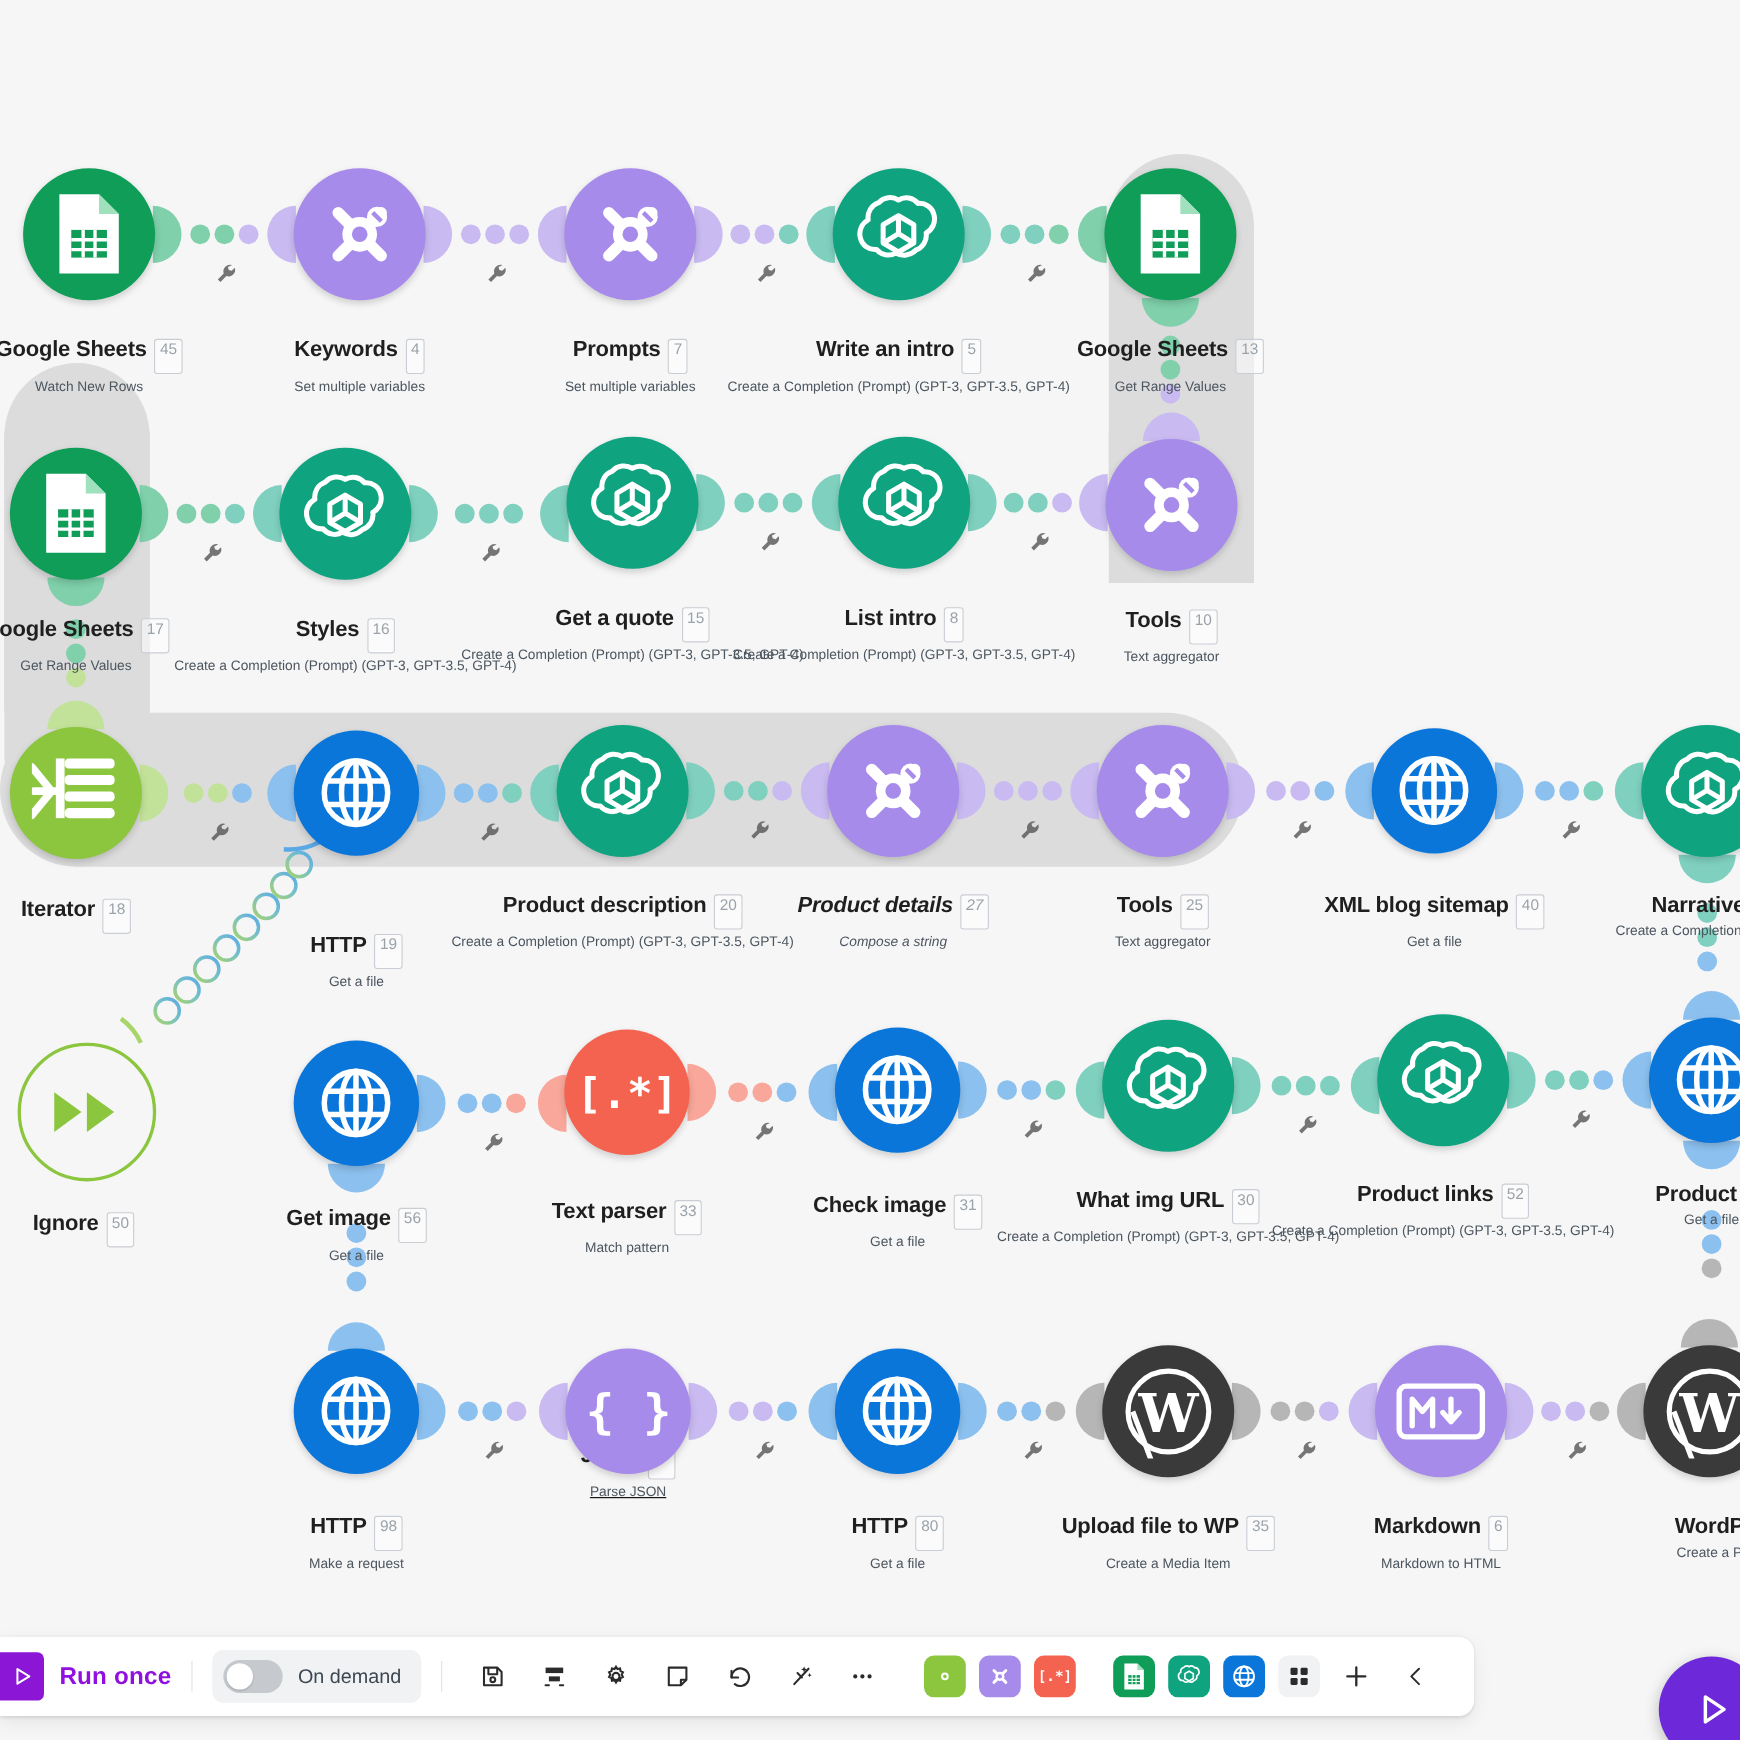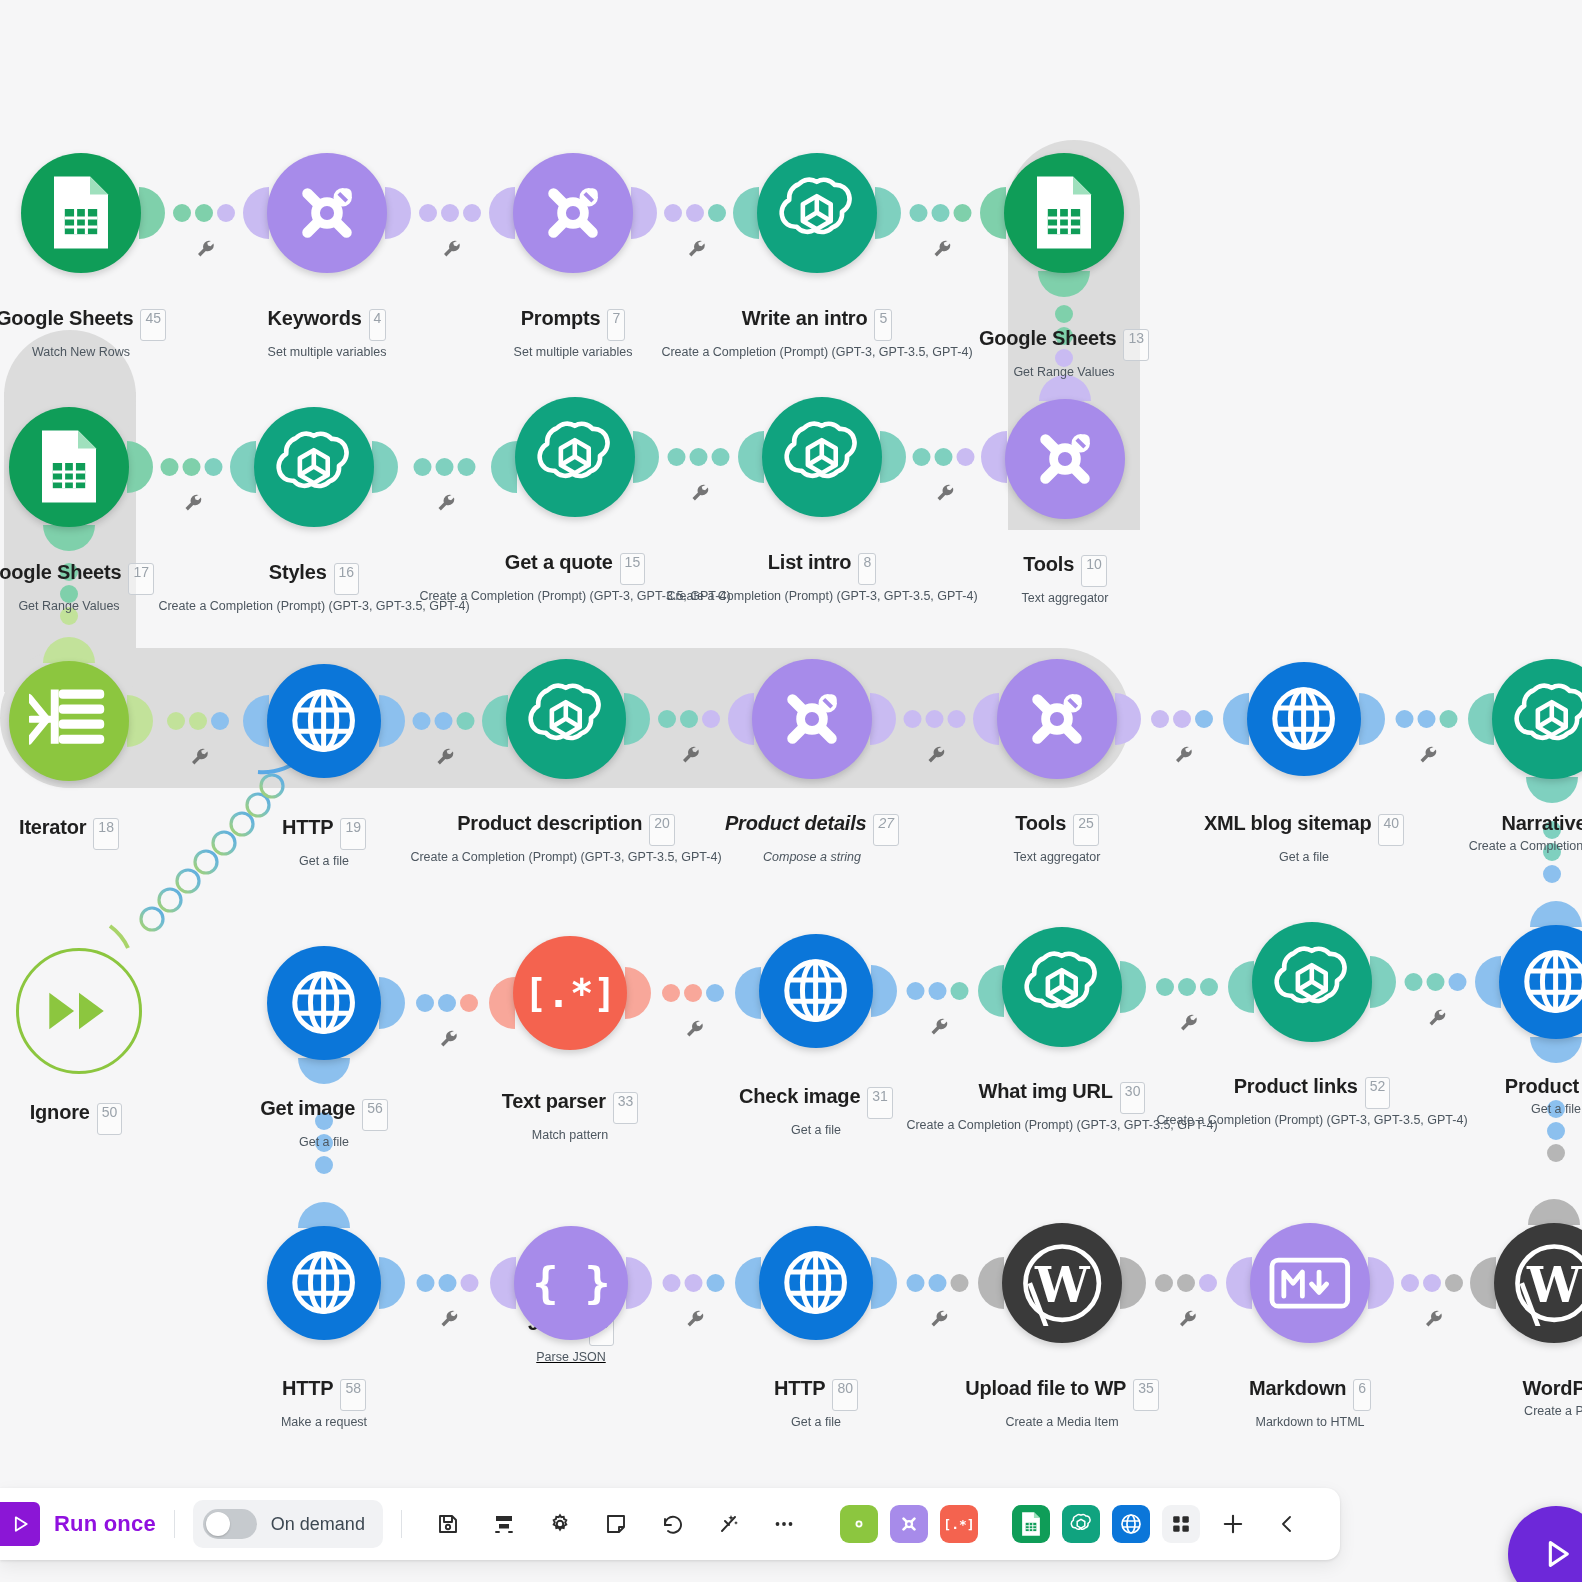--- a/index.html
+++ b/index.html
@@ -438,21 +438,21 @@
       <svg width="60%" height="66%" viewBox="0 0 34 44">
             <path d="M2 2h20l10 10v30H2z" fill="#fff"></path>
             <path d="M22 2l10 10H22z" fill="#9fe0bd"></path>
             <rect x="8" y="20" width="18" height="14" fill="#0f9d58"></rect>
             <g stroke="#fff" stroke-width="1.7">
               <path d="M8 25h18M8 30h18M14 20v14M20 20v14"></path>
             </g>
           </svg>
         </div>
       </div>
-      <div class="caption" style="left: 1064px; top: 307px; width: 520px; margin-top: 20px;"><span class="cap-title">Google Sheets</span><span class="cap-id">13</span><span class="cap-sub">Get Range Values</span></div>
+      <div class="caption" style="left: 1064px; top: 307px; width: 520px;"><span class="cap-title">Google Sheets</span><span class="cap-id">13</span><span class="cap-sub">Get Range Values</span></div>
       <div class="node" style="left: 9px; top: 407px; width: 120px; height: 120px;">
         <div class="bubble" style="left:0;top:0;width:120px;height:120px;
       background:#0f9d58;">
       <svg width="60%" height="66%" viewBox="0 0 34 44">
             <path d="M2 2h20l10 10v30H2z" fill="#fff"></path>
             <path d="M22 2l10 10H22z" fill="#9fe0bd"></path>
             <rect x="8" y="20" width="18" height="14" fill="#0f9d58"></rect>
             <g stroke="#fff" stroke-width="1.7">
               <path d="M8 25h18M8 30h18M14 20v14M20 20v14"></path>
             </g>
@@ -529,21 +529,21 @@
       <div class="node" style="left: 267px; top: 664px; width: 114px; height: 114px;">
         <div class="bubble" style="left:0;top:0;width:114px;height:114px;
       background:#0b76d9;">
       <svg width="66%" height="66%" viewBox="0 0 24 24" fill="none" stroke="#fff" stroke-width="1.6">
             <circle cx="12" cy="12" r="9.2"></circle>
             <ellipse cx="12" cy="12" rx="4.2" ry="9.2"></ellipse>
             <path d="M2.9 8.6h18.2M2.9 15.4h18.2M12 2.8v18.4"></path>
           </svg>
         </div>
       </div>
-      <div class="caption" style="left: 324px; top: 816px; width: 520px; text-align: center;"><span class="cap-title">HTTP</span><span class="cap-id">19</span><span class="cap-sub">Get a file</span></div>
+      <div class="caption" style="left: 324px; top: 848px; width: 520px; text-align: center;"><span class="cap-title">HTTP</span><span class="cap-id">19</span><span class="cap-sub">Get a file</span></div>
       <div class="node" style="left: 506px; top: 659px; width: 120px; height: 120px;">
         <div class="bubble" style="left:0;top:0;width:120px;height:120px;
       background:#10a37f;">
       <svg width="68%" height="68%" viewBox="0 0 24 24" fill="none" stroke="#fff" stroke-width="1.35" stroke-linejoin="round">
             <path d="M12 2.9c1.7-1.1 4-.6 5.2.9 2-.2 3.9 1.1 4.3 3.1.5 1.9-.4 3.9-2.1 4.8.3 2-.9 4-2.8 4.6-1.4 1.5-3.6 1.8-5.3.7-1.7 1.1-4 .6-5.2-.9-2 .2-3.9-1.1-4.3-3.1-.5-1.9.4-3.9 2.1-4.8-.3-2 .9-4 2.8-4.6 1.4-1.5 3.6-1.8 5.3-.7z"></path>
             <path d="M12 7.1l4.1 2.4v4.9L12 16.8l-4.1-2.4V9.5z"></path>
             <path d="M12 7.1v4.8l4.1 2.5M12 11.9l-4.1 2.5"></path>
           </svg>
         </div>
       </div>
@@ -683,21 +683,21 @@
       <div class="node" style="left: 267px; top: 1226px; width: 114px; height: 114px;">
         <div class="bubble" style="left:0;top:0;width:114px;height:114px;
       background:#0b76d9;">
       <svg width="66%" height="66%" viewBox="0 0 24 24" fill="none" stroke="#fff" stroke-width="1.6">
             <circle cx="12" cy="12" r="9.2"></circle>
             <ellipse cx="12" cy="12" rx="4.2" ry="9.2"></ellipse>
             <path d="M2.9 8.6h18.2M2.9 15.4h18.2M12 2.8v18.4"></path>
           </svg>
         </div>
       </div>
-      <div class="caption" style="left: 324px; top: 1377px; width: 520px;"><span class="cap-title">HTTP</span><span class="cap-id">58</span><span class="cap-sub">Make a request</span></div>
+      <div class="caption" style="left: 324px; top: 1377px; width: 520px;"><span class="cap-title">HTTP</span><span class="cap-id">98</span><span class="cap-sub">Make a request</span></div>
       <div class="node" style="left: 514px; top: 1226px; width: 114px; height: 114px;">
         <div class="bubble" style="left:0;top:0;width:114px;height:114px;
       background:#a78bea;">
       <svg width="64%" height="60%" viewBox="0 0 44 28">
             <text x="22" y="23" text-anchor="middle" font-family="DejaVu Sans Mono, monospace" font-size="26" font-weight="bold" fill="#fff">{ }</text>
           </svg>
         </div>
       </div>
       <div class="caption" style="left: 571px; top: 1312px; width: 520px; text-decoration: underline;"><span class="cap-title">JSON</span><span class="cap-id">59</span><span class="cap-sub">Parse JSON</span></div>
       <div class="node" style="left: 759px; top: 1226px; width: 114px; height: 114px;">

